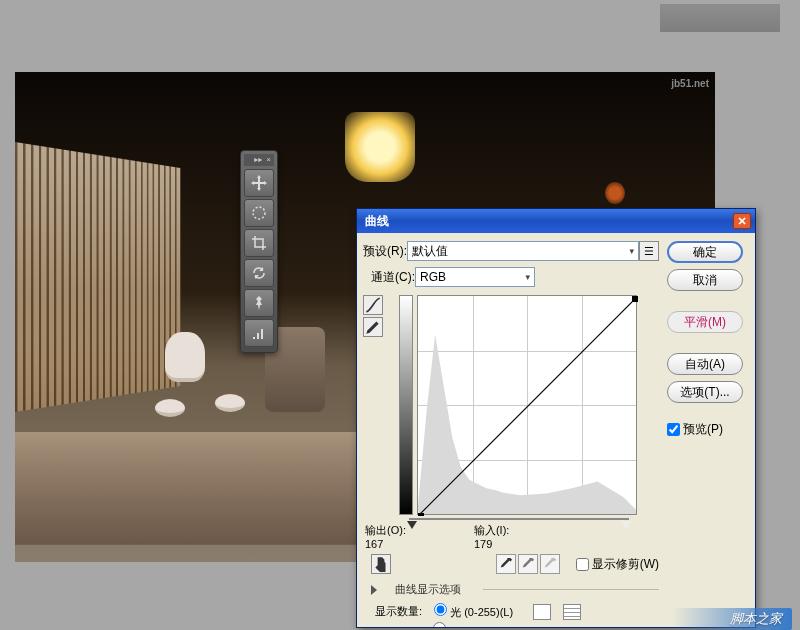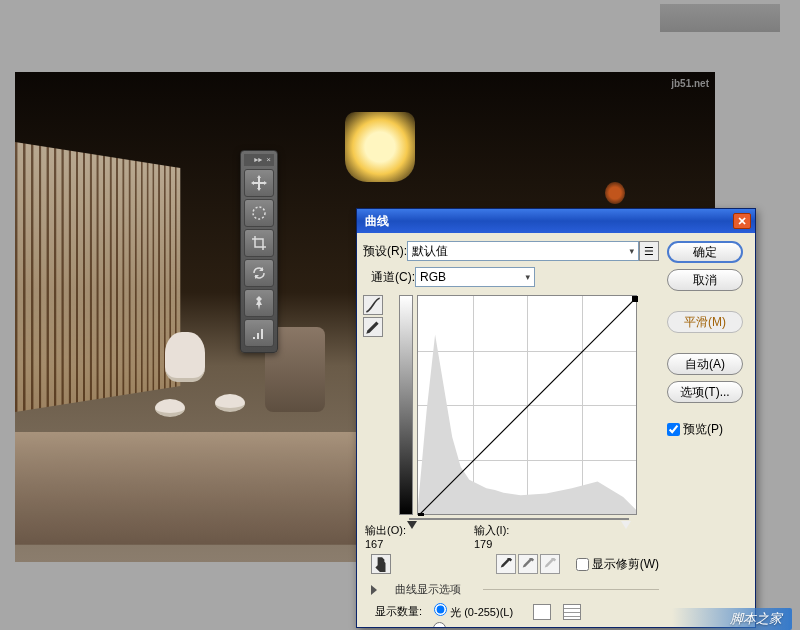--- a/index.html
+++ b/index.html
@@ -206,21 +206,21 @@
 
   .btn {
     width: 76px; height: 22px;
     border: 1px solid #888;
     background: linear-gradient(#fff, #e4e4e4);
     border-radius: 11px;
     font-size: 12px; cursor: pointer;
     display: flex; align-items: center; justify-content: center;
   }
   .btn-default { border: 2px solid #4a7bd0; }
-  .btn-disabled { color: #a16207; border-color:#bbb; background:#eee; cursor:default;}
+  .btn-disabled { color: #be185d; border-color:#bbb; background:#eee; cursor:default;}
 
   .watermark {
     position: absolute; right: 8px; bottom: 0;
     color: #fff; font-size: 13px; font-style: italic;
     text-shadow: 0 1px 2px rgba(0,0,0,.4);
     display: flex; align-items: center; gap: 6px;
   }
   .wm-tail {
     width: 120px; height: 22px;
     background: linear-gradient(90deg, rgba(54,122,202,0), #367aca);

